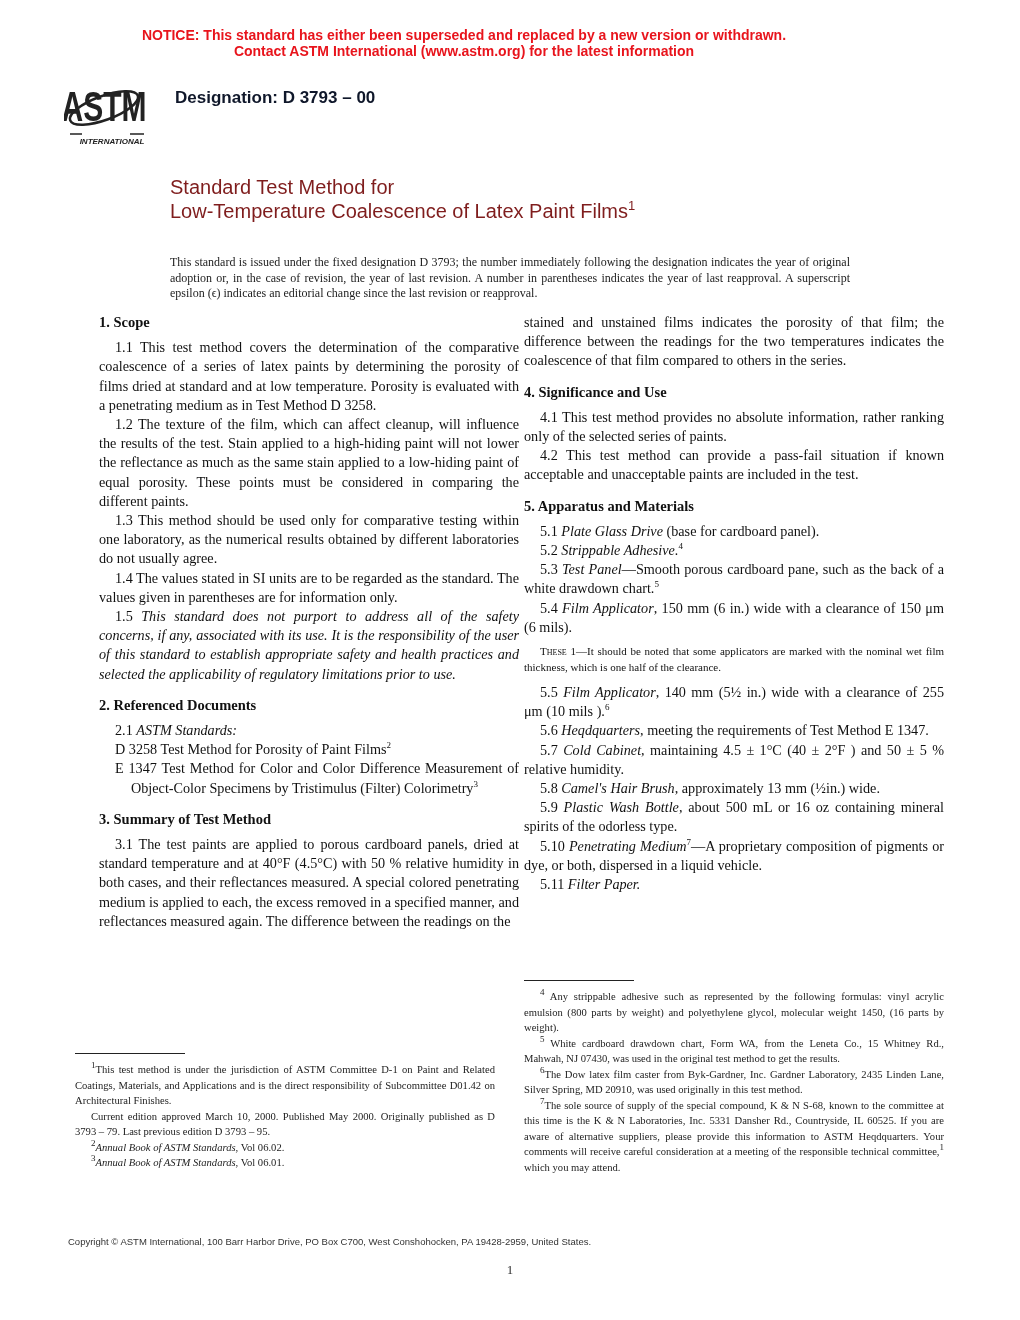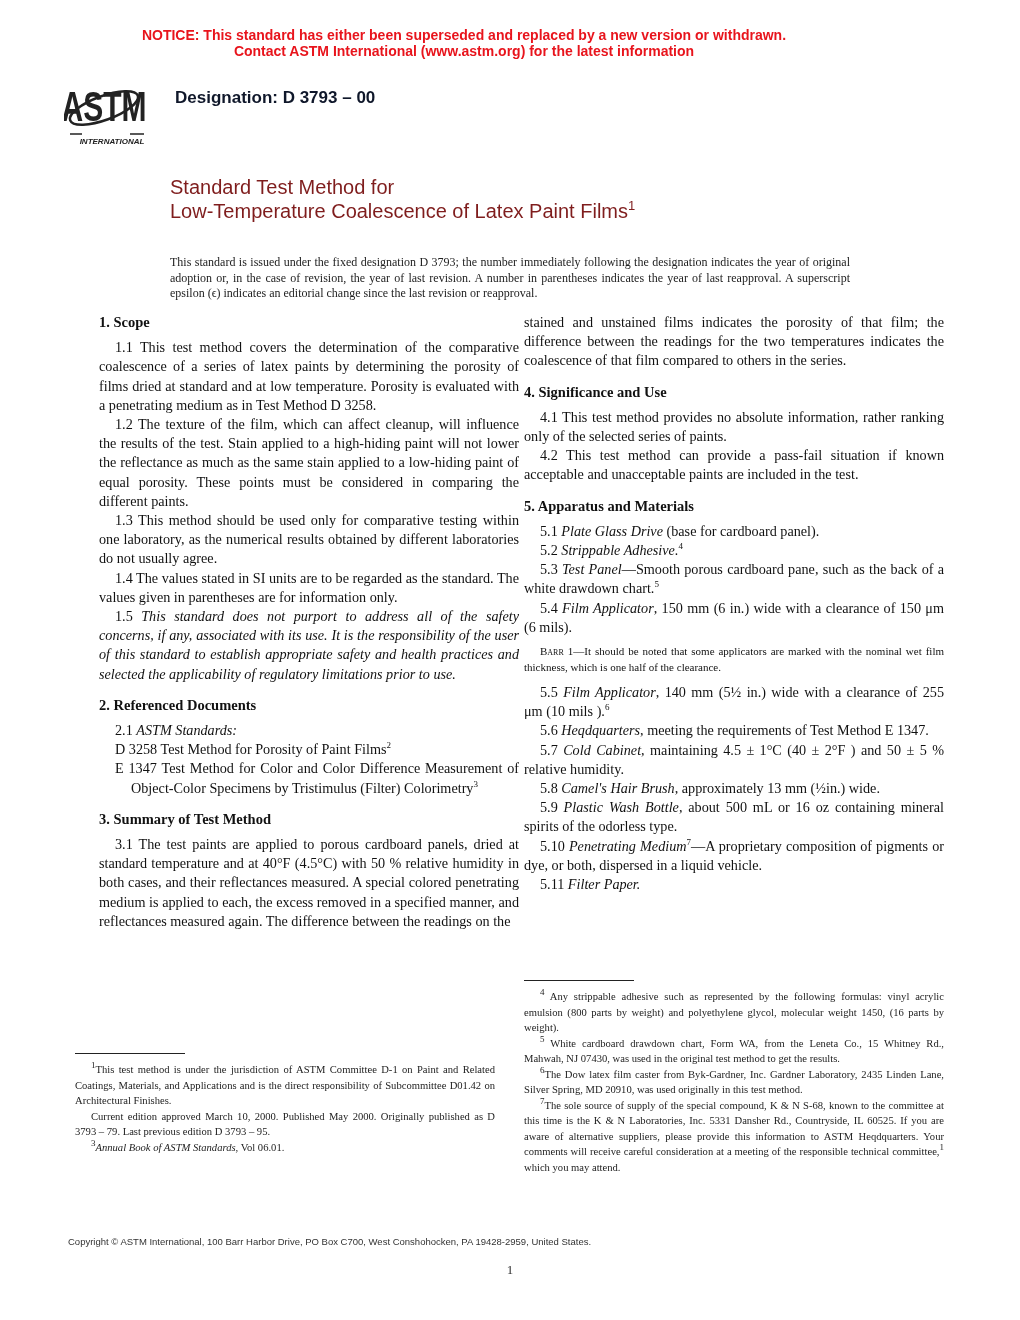--- a/index.html
+++ b/index.html
@@ -79,38 +79,39 @@
   <p class="ref hang"><span>E 1347 Test Method for Color and Color Difference Measurement of Object-Color Specimens by Tristimulus (Filter) Colorimetry</span><sup>3</sup></p>
   <div class="gap"></div>
   <div class="h">3. Summary of Test Method</div>
   <p class="p">3.1 The test paints are applied to porous cardboard panels, dried at standard temperature and at 40°F (4.5°C) with 50 % relative humidity in both cases, and their reflectances measured. A special colored penetrating medium is applied to each, the excess removed in a specified manner, and reflectances measured again. The difference between the readings on the</p>
 </div>
 
 <div class="rule" style="left:75px; top:1053px;"></div>
 <div class="fn fn-left">
   <p><sup>1</sup><span>This test method is under the jurisdiction of ASTM Committee D-1 on Paint and Related Coatings, Materials, and Applications and is the direct responsibility of Subcommittee D01.42 on Architectural Finishes.</span></p>
   <p>Current edition approved March 10, 2000. Published May 2000. Originally published as D 3793 – 79. Last previous edition D 3793 – 95.</p>
+  <p><sup>2</sup><i>Annual Book of ASTM Standards</i><span>, Vol 06.02.</span></p>
   <p><sup>3</sup><i>Annual Book of ASTM Standards</i><span>, Vol 06.01.</span></p>
 </div>
 
 <div class="col col-right">
   <p class="p" style="text-indent:0">stained and unstained films indicates the porosity of that film; the difference between the readings for the two temperatures indicates the coalescence of that film compared to others in the series.</p>
   <div class="gap"></div>
   <div class="h">4. Significance and Use</div>
   <p class="p">4.1 This test method provides no absolute information, rather ranking only of the selected series of paints.</p>
   <p class="p">4.2 This test method can provide a pass-fail situation if known acceptable and unacceptable paints are included in the test.</p>
   <div class="gap"></div>
   <div class="h">5. Apparatus and Materials</div>
 
   <p class="p"><span>5.1 </span><i>Plate Glass Drive</i><span> (base for cardboard panel).</span></p>
   <p class="p"><span>5.2 </span><i>Strippable Adhesive.</i><sup>4</sup></p>
   <p class="p"><span>5.3 </span><i>Test Panel</i><span>—Smooth porous cardboard pane, such as the back of a white drawdown chart.</span><sup>5</sup></p>
   <p class="p"><span>5.4 </span><i>Film Applicator</i><span>, 150 mm (6 in.) wide with a clearance of 150 μm (6 mils).</span></p>
 
-  <p class="note"><span class="sc">Barr</span><span> 1—It should be noted that some applicators are marked with the nominal wet film thickness, which is one half of the clearance.</span></p>
+  <p class="note"><span class="sc">These</span><span> 1—It should be noted that some applicators are marked with the nominal wet film thickness, which is one half of the clearance.</span></p>
 
   <p class="p"><span>5.5 </span><i>Film Applicator</i><span>, 140 mm (5½ in.) wide with a clearance of 255 μm (10 mils ).</span><sup>6</sup></p>
   <p class="p"><span>5.6 </span><i>Heqdquarters</i><span>, meeting the requirements of Test Method E 1347.</span></p>
   <p class="p"><span>5.7 </span><i>Cold Cabinet</i><span>, maintaining 4.5 ± 1°C (40 ± 2°F ) and 50 ± 5 % relative humidity.</span></p>
   <p class="p"><span>5.8 </span><i>Camel's Hair Brush</i><span>, approximately 13 mm (½in.) wide.</span></p>
   <p class="p"><span>5.9 </span><i>Plastic Wash Bottle</i><span>, about 500 mL or 16 oz containing mineral spirits of the odorless type.</span></p>
   <p class="p"><span>5.10 </span><i>Penetrating Medium</i><sup>7</sup><span>—A proprietary composition of pigments or dye, or both, dispersed in a liquid vehicle.</span></p>
   <p class="p"><span>5.11 </span><i>Filter Paper.</i></p>
 </div>
 

